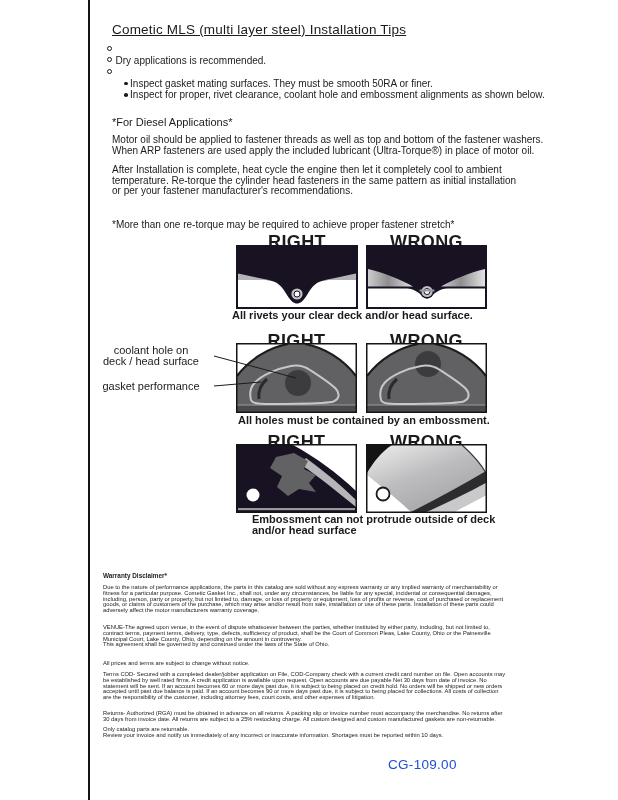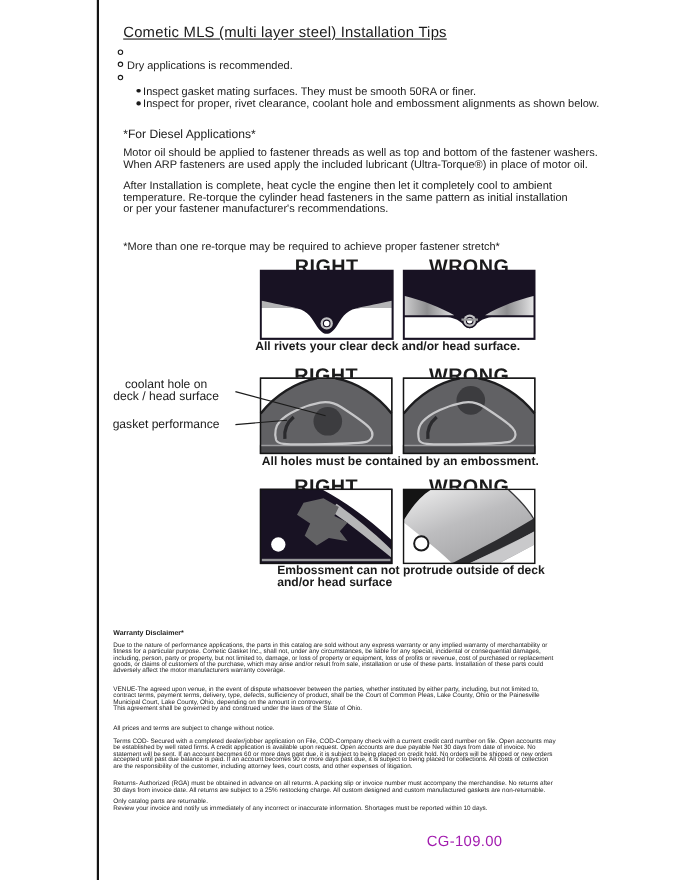--- a/index.html
+++ b/index.html
@@ -27,21 +27,21 @@
   .ann-label{font-size:11px;line-height:10.8px;text-align:center;white-space:pre-line;width:122px;left:90px;}
   #overlay{left:0;top:0;pointer-events:none;z-index:5;}
   .disc{left:103px;font-size:5.8px;line-height:5.8px;white-space:pre-line;width:462px;color:#222;}
   #disc-heading{top:573px;font-size:6.4px;font-weight:bold;}
   #disc-p1{top:585px;}
   #disc-p2{top:625px;}
   #disc-p3{top:661px;}
   #disc-p4{top:672px;}
   #disc-p5{top:711px;}
   #disc-p6{top:727px;}
-  #page-code{left:388px;top:757px;font-size:13.5px;letter-spacing:.3px;color:#a21caf;}
+  #page-code{left:388px;top:757px;font-size:13.5px;letter-spacing:.3px;color:#1d4ed8;}
 </style>
 </head>
 <body>
 
 <div id="left-rule" class="abs"></div>
 
 <div id="title" class="abs">Cometic MLS (multi layer steel) Installation Tips</div>
 
 <div id="bullets" class="abs">
   <div class="bullet-row"><span class="bullet-o"></span></div>

